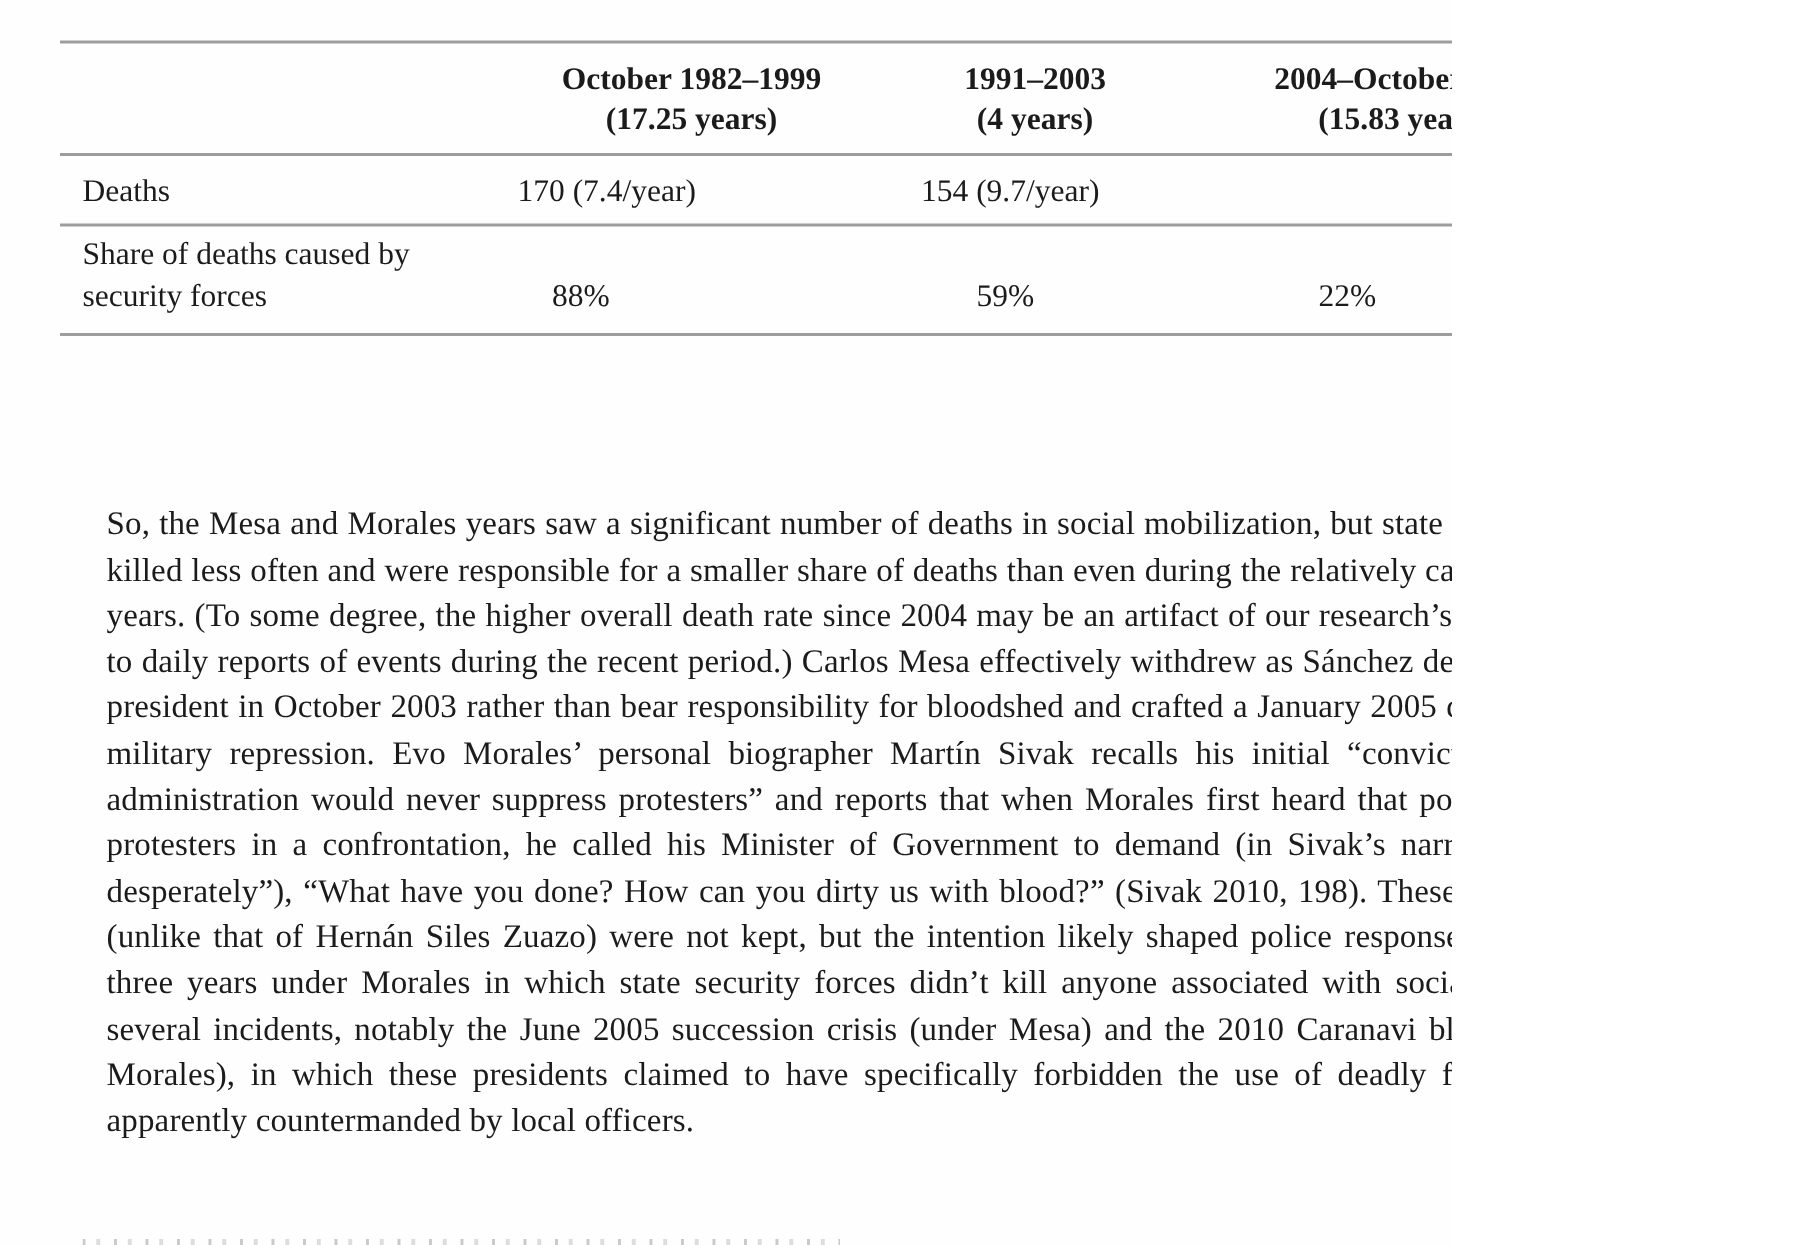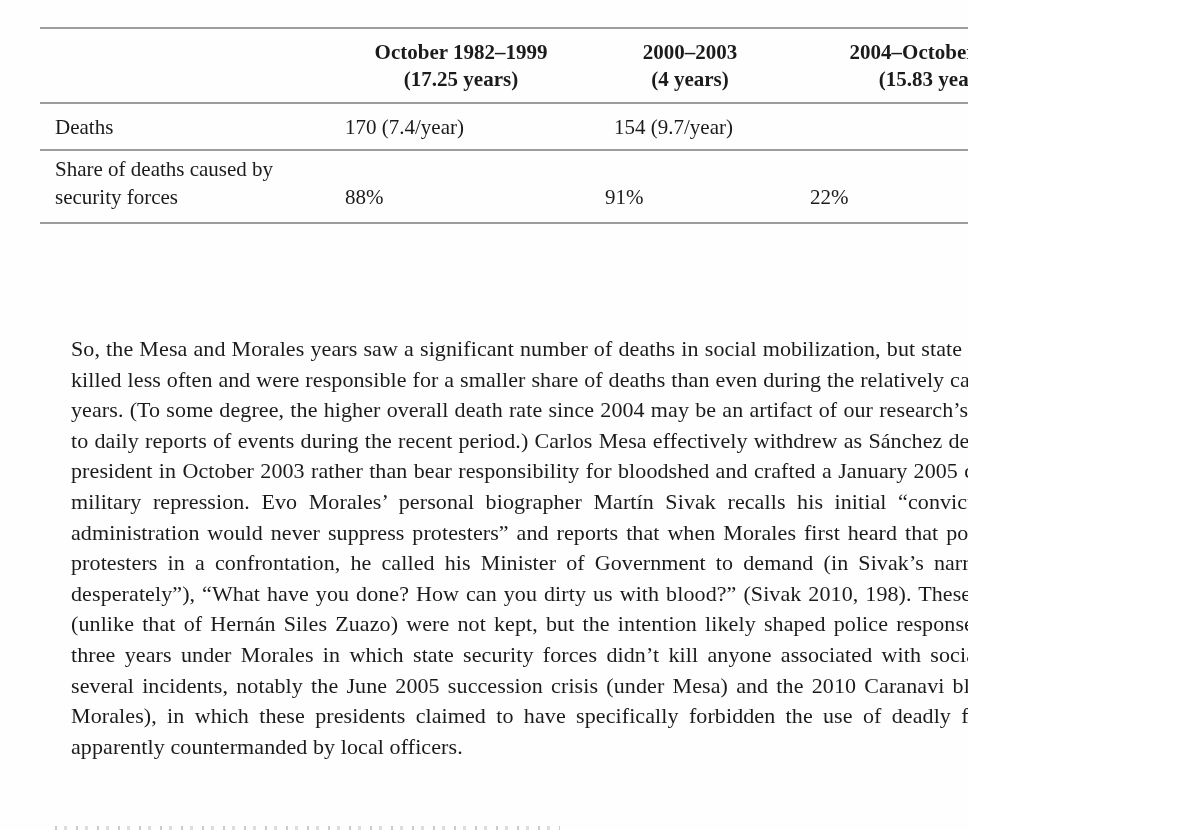--- a/index.html
+++ b/index.html
@@ -30,21 +30,21 @@
     display: grid;
     grid-template-columns: 290px 262px 196px 296px;
     border-bottom: 2px solid #9d9d9d;
   }
   .t-row.header-row {
     height: 73px;
     align-items: center;
   }
   .t-row.row-1 { height: 45px; align-items: center; }
   .t-row.row-2 { height: 47px; align-items: center; }
-  .t-row.row-3 { height: 71px; align-items: end; }
+  .t-row.row-3 { height: 71px; align-items: end; gap: 23px; }
   .t-row.row-3 .t-cell { padding-bottom: 11px; }
 
   .t-cell {
     line-height: 28px;
   }
   .label-cell {
     padding-left: 15px;
     padding-right: 10px;
   }
   .head-cell {
@@ -99,40 +99,40 @@
 
   <div class="stats-table">
 
     <div class="t-row header-row">
       <div class="t-cell label-cell"></div>
       <div class="t-cell head-cell">
         <div>October 1982–1999</div>
         <div class="head-duration">(17.25 years)</div>
       </div>
       <div class="t-cell head-cell">
-        <div>2000–2003</div>
+        <div>1991–2003</div>
         <div class="head-duration">(4 years)</div>
       </div>
       <div class="t-cell head-cell">
         <div>2004–October 2019</div>
         <div class="head-duration">(15.83 years)</div>
       </div>
     </div>
 
     <div class="t-row row-1">
       <div class="t-cell label-cell">Deaths</div>
       <div class="t-cell val-cell-1">170 (7.4/year)</div>
       <div class="t-cell val-cell-3">154 (9.7/year)</div>
     </div>
 
 
     <div class="t-row row-3">
       <div class="t-cell label-cell">Share of deaths caused by security forces</div>
       <div class="t-cell val-cell-1">88%</div>
-      <div class="t-cell val-cell-2">91%</div>
+      <div class="t-cell val-cell-2">59%</div>
       <div class="t-cell val-cell-3">22%</div>
     </div>
 
   </div>
 
   <p class="body-text">So, the Mesa and Morales years saw a significant number of deaths in social mobilization, but state security forces killed less often and were responsible for a smaller share of deaths than even during the relatively calm 1982–2000 years. (To some degree, the higher overall death rate since 2004 may be an artifact of our research’s greater access to daily reports of events during the recent period.) Carlos Mesa effectively withdrew as Sánchez de Lozada’s vice president in October 2003 rather than bear responsibility for bloodshed and crafted a January 2005 decree limiting military repression. Evo Morales’ personal biographer Martín Sivak recalls his initial “conviction that [his] administration would never suppress protesters” and reports that when Morales first heard that police had killed protesters in a confrontation, he called his Minister of Government to demand (in Sivak’s narration, “almost desperately”), “What have you done? How can you dirty us with blood?” (Sivak 2010, 198). These commitments (unlike that of Hernán Siles Zuazo) were not kept, but the intention likely shaped police responses. There were three years under Morales in which state security forces didn’t kill anyone associated with social protest, and several incidents, notably the June 2005 succession crisis (under Mesa) and the 2010 Caranavi blockade (under Morales), in which these presidents claimed to have specifically forbidden the use of deadly force but were apparently countermanded by local officers.</p>
 
   <div class="clipped-line"></div>
 
 </div>

